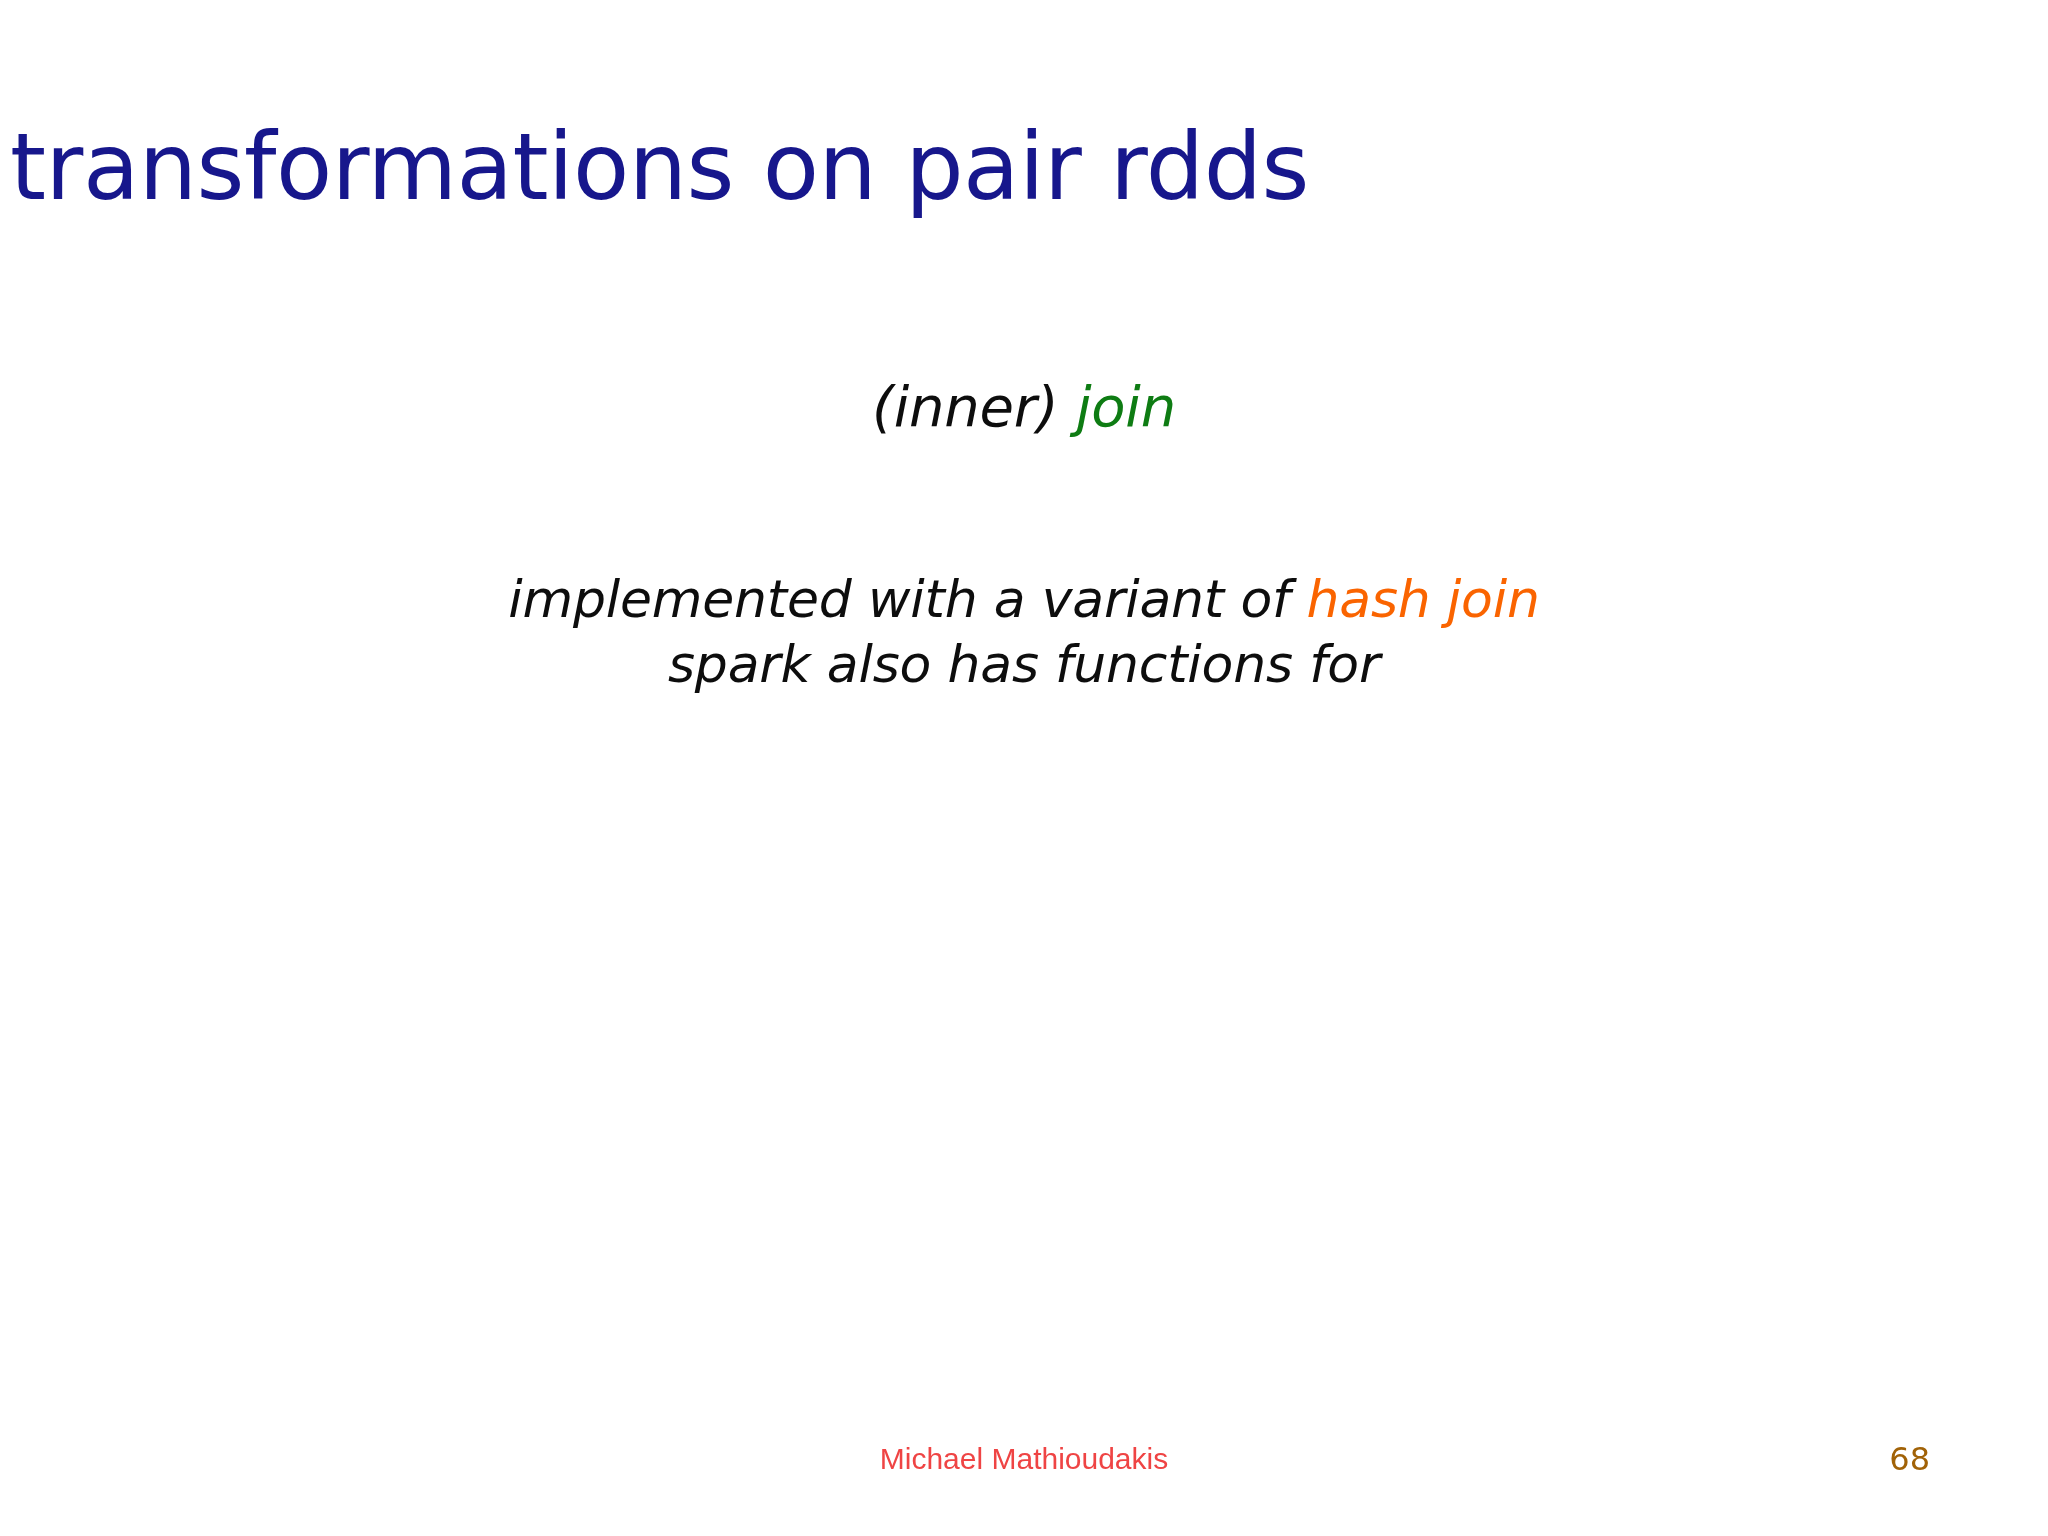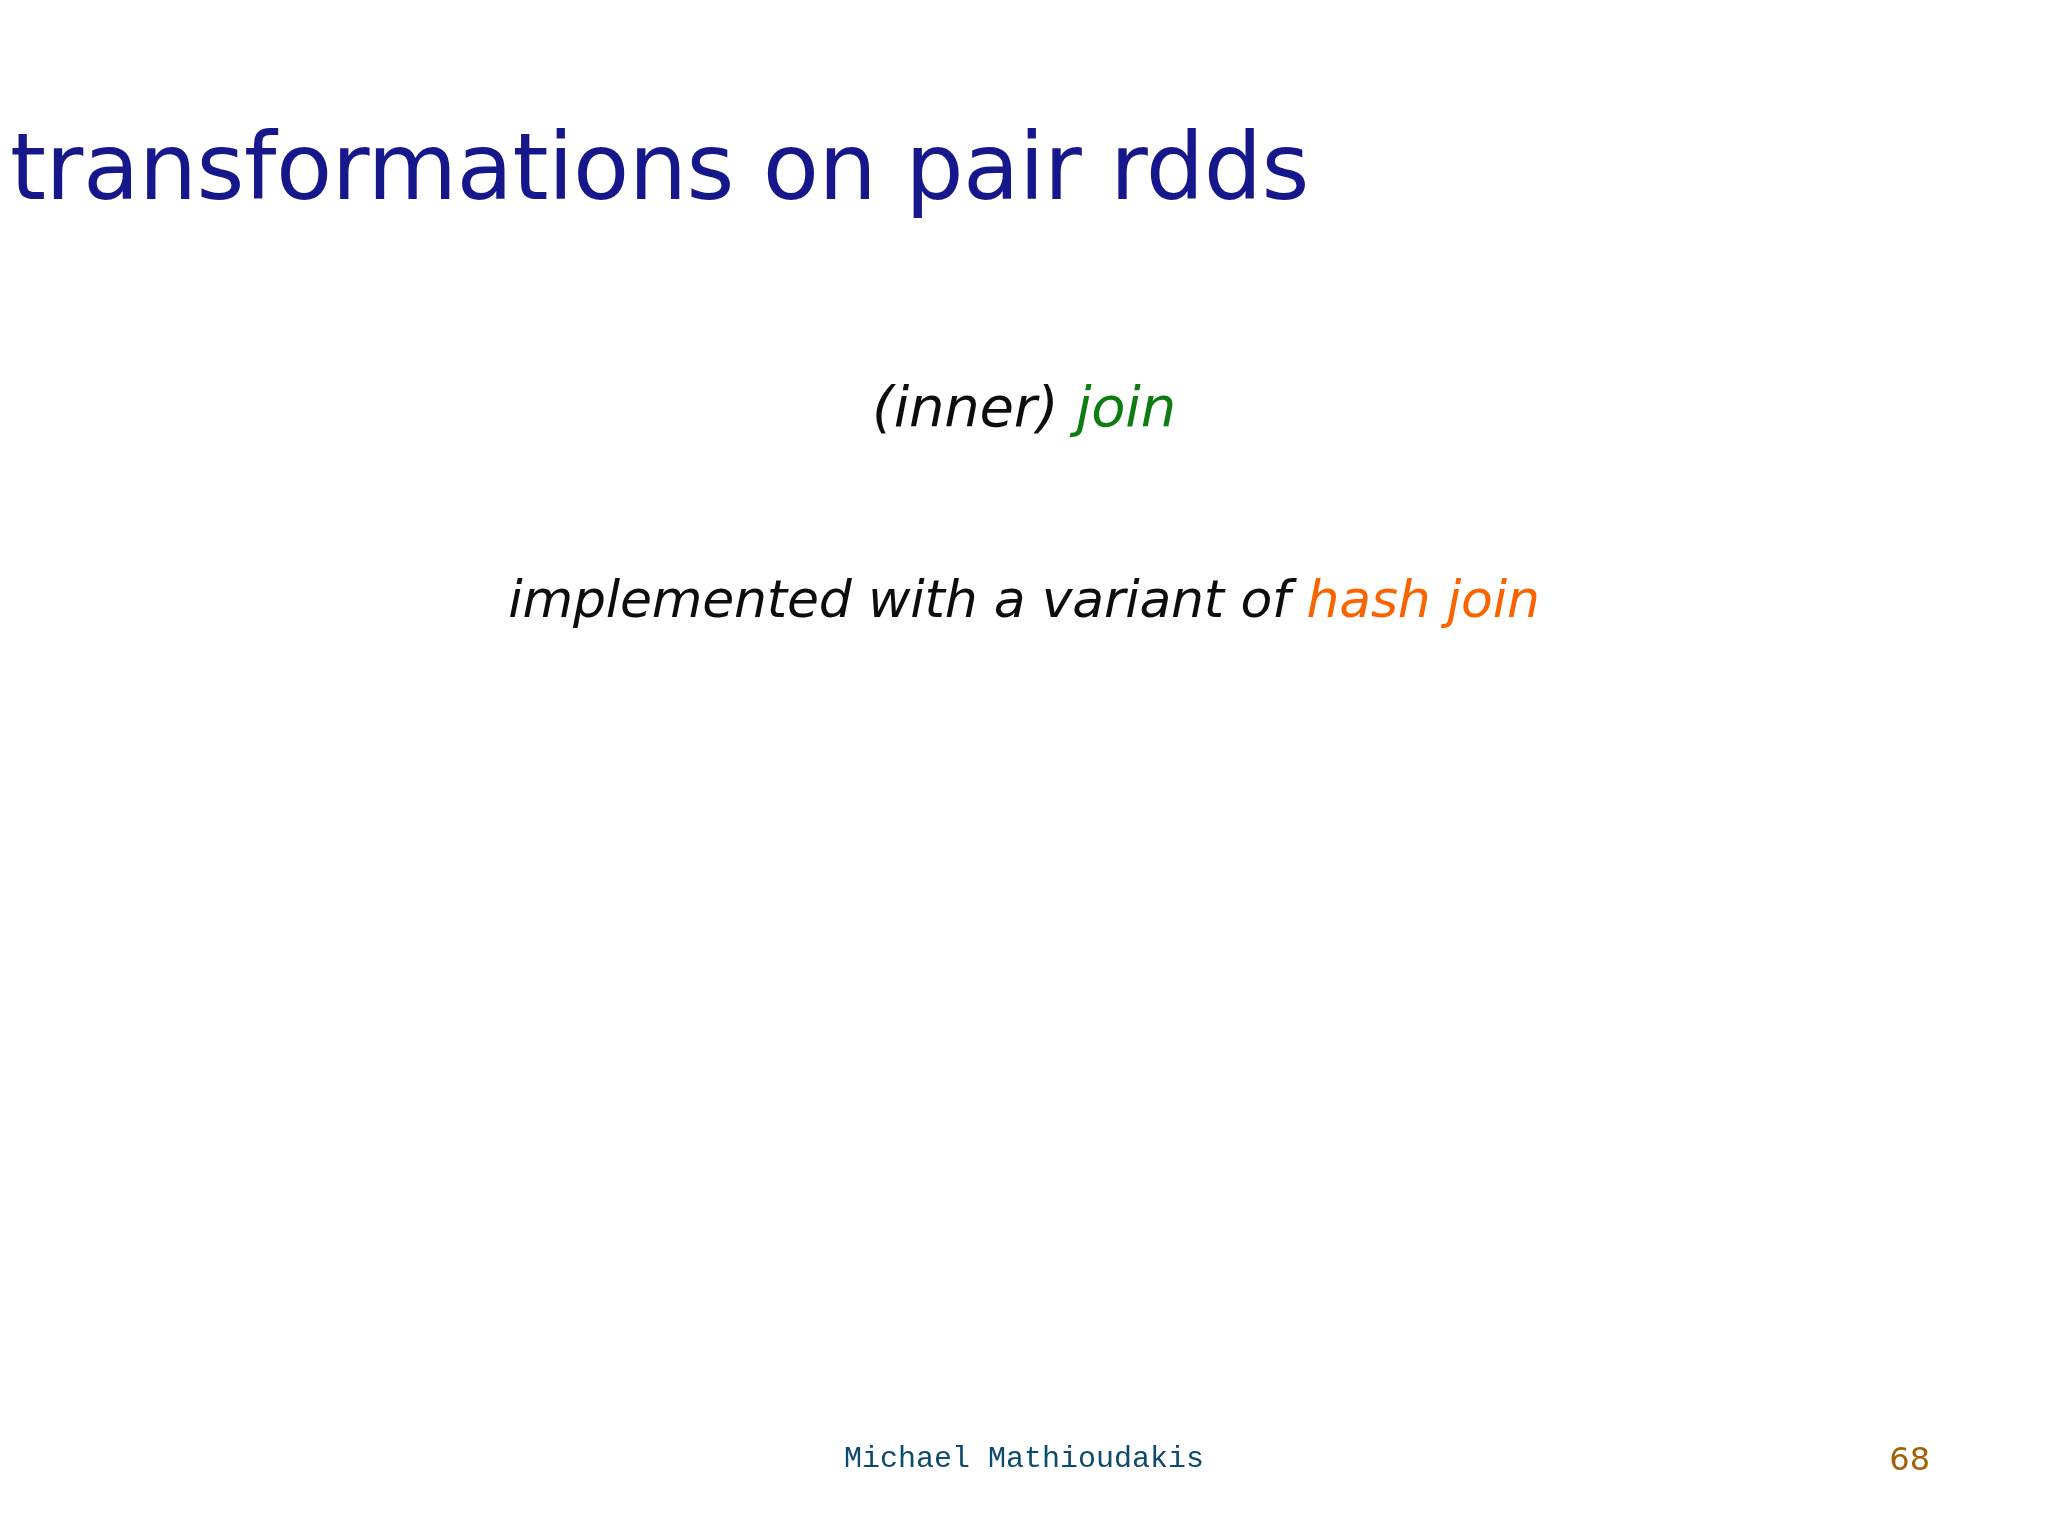--- a/index.html
+++ b/index.html
@@ -69,23 +69,23 @@
   .tok-green  { color: #0e7c13; }
   .tok-orange { color: #fa6400; }
 
   
   .footer-author {
     position: absolute;
     left: 0;
     top: 1442px;
     width: 2048px;
     text-align: center;
-    font-family: Liberation Mono, monospace;
+    font-family: Liberation Sans, sans-serif;
     font-size: 30px;
-    color: #0c4a6e;
+    color: #ef4444;
     white-space: nowrap;
   }
 
   .footer-pagenum {
     position: absolute;
     right: 118px;
     top: 1440px;
     font-family: "DejaVu Sans", "Liberation Sans", sans-serif;
     font-size: 32px;
     color: #a16207;
@@ -104,20 +104,23 @@
     <div class="body-line lead">
       <span>(inner) </span><span class="tok-green">join</span>
     </div>
 
     <div class="spacer-line"></div>
 
     <div class="body-line">
       <span>implemented with a variant of </span><span class="tok-orange">hash join</span><span></span>
     </div>
 
+    <div class="body-line">
+      <span>spark also has functions for</span>
+    </div>
 
 
   </div>
 
   <div class="footer-author">Michael Mathioudakis</div>
 
   <div class="footer-pagenum">68</div>
 
 </div>
 

